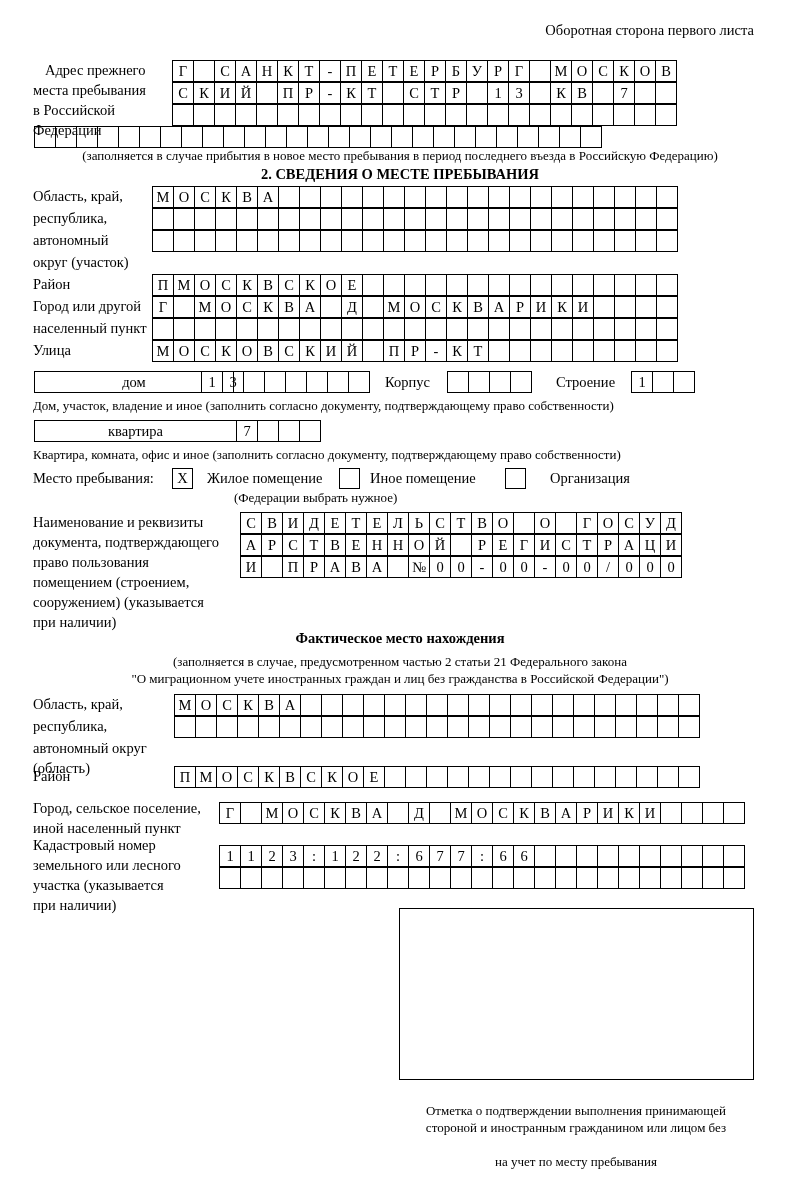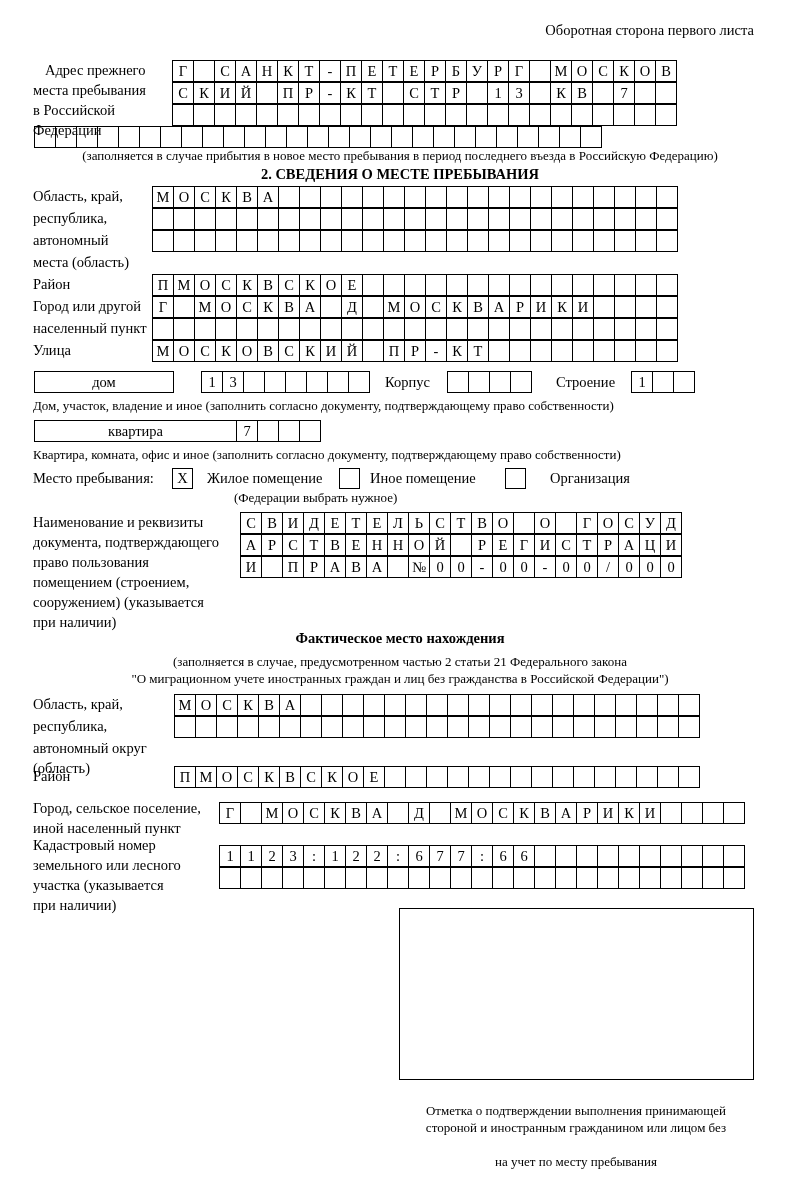--- a/index.html
+++ b/index.html
@@ -218,21 +218,21 @@
       <div class="cell"></div>
     </div>
 
   <div class="note" style="top:147px; left:0;">(заполняется в случае прибытия в новое место пребывания в период последнего въезда в Российскую Федерацию)</div>
 
   <div class="section-title" style="top:166px;">2. СВЕДЕНИЯ О МЕСТЕ ПРЕБЫВАНИЯ</div>
 
   <div class="lbl" style="left:33px; top:186px;">Область, край,</div>
   <div class="lbl" style="left:33px; top:208px;">республика,</div>
   <div class="lbl" style="left:33px; top:230px;">автономный</div>
-  <div class="lbl" style="left:33px; top:252px;">места (область)</div>
+  <div class="lbl" style="left:33px; top:252px;">округ (участок)</div>
 
   <div class="row" id="reg-row-0" style="left:152px; top:186px;">
       <div class="cell">М</div>
       <div class="cell">О</div>
       <div class="cell">С</div>
       <div class="cell">К</div>
       <div class="cell">В</div>
       <div class="cell">А</div>
       <div class="cell"></div>
       <div class="cell"></div>
@@ -417,21 +417,21 @@
       <div class="cell"></div>
       <div class="cell"></div>
       <div class="cell"></div>
       <div class="cell"></div>
       <div class="cell"></div>
       <div class="cell"></div>
       <div class="cell"></div>
       <div class="cell"></div>
     </div>
 
-  <div class="wide-label-box" style="left:34px; top:371px; width:140px;">дом</div>
+  <div class="wide-label-box" style="left:34px; top:371px; width:200px;">дом</div>
   <div class="row" id="house-row" style="left:201px; top:371px;">
       <div class="cell">1</div>
       <div class="cell">3</div>
       <div class="cell"></div>
       <div class="cell"></div>
       <div class="cell"></div>
       <div class="cell"></div>
       <div class="cell"></div>
       <div class="cell"></div>
     </div>

